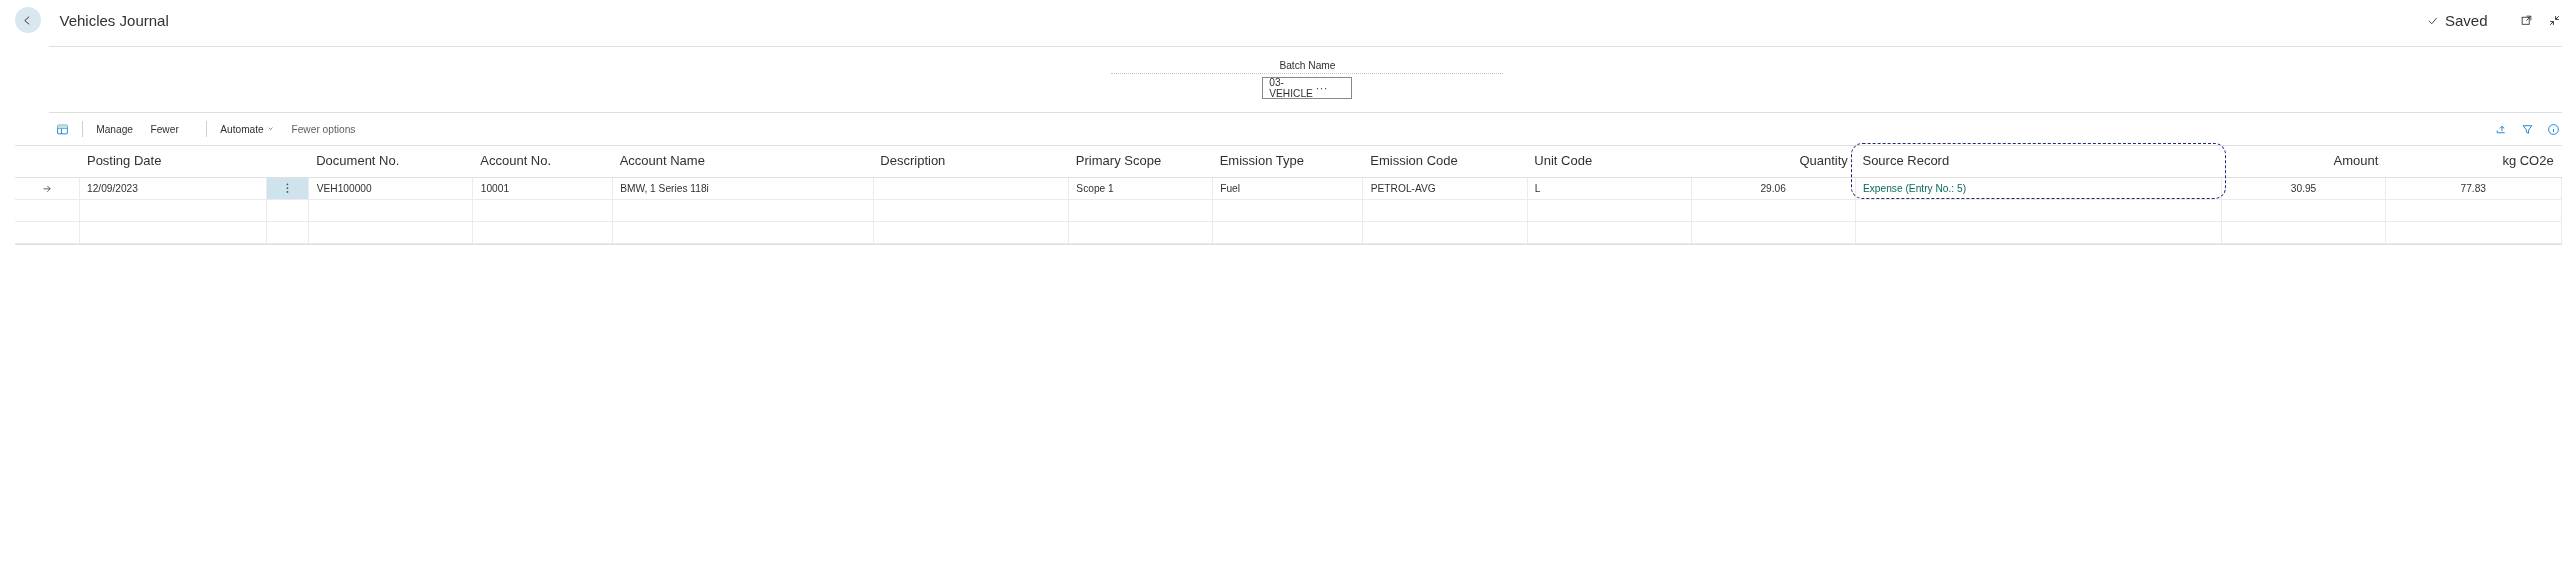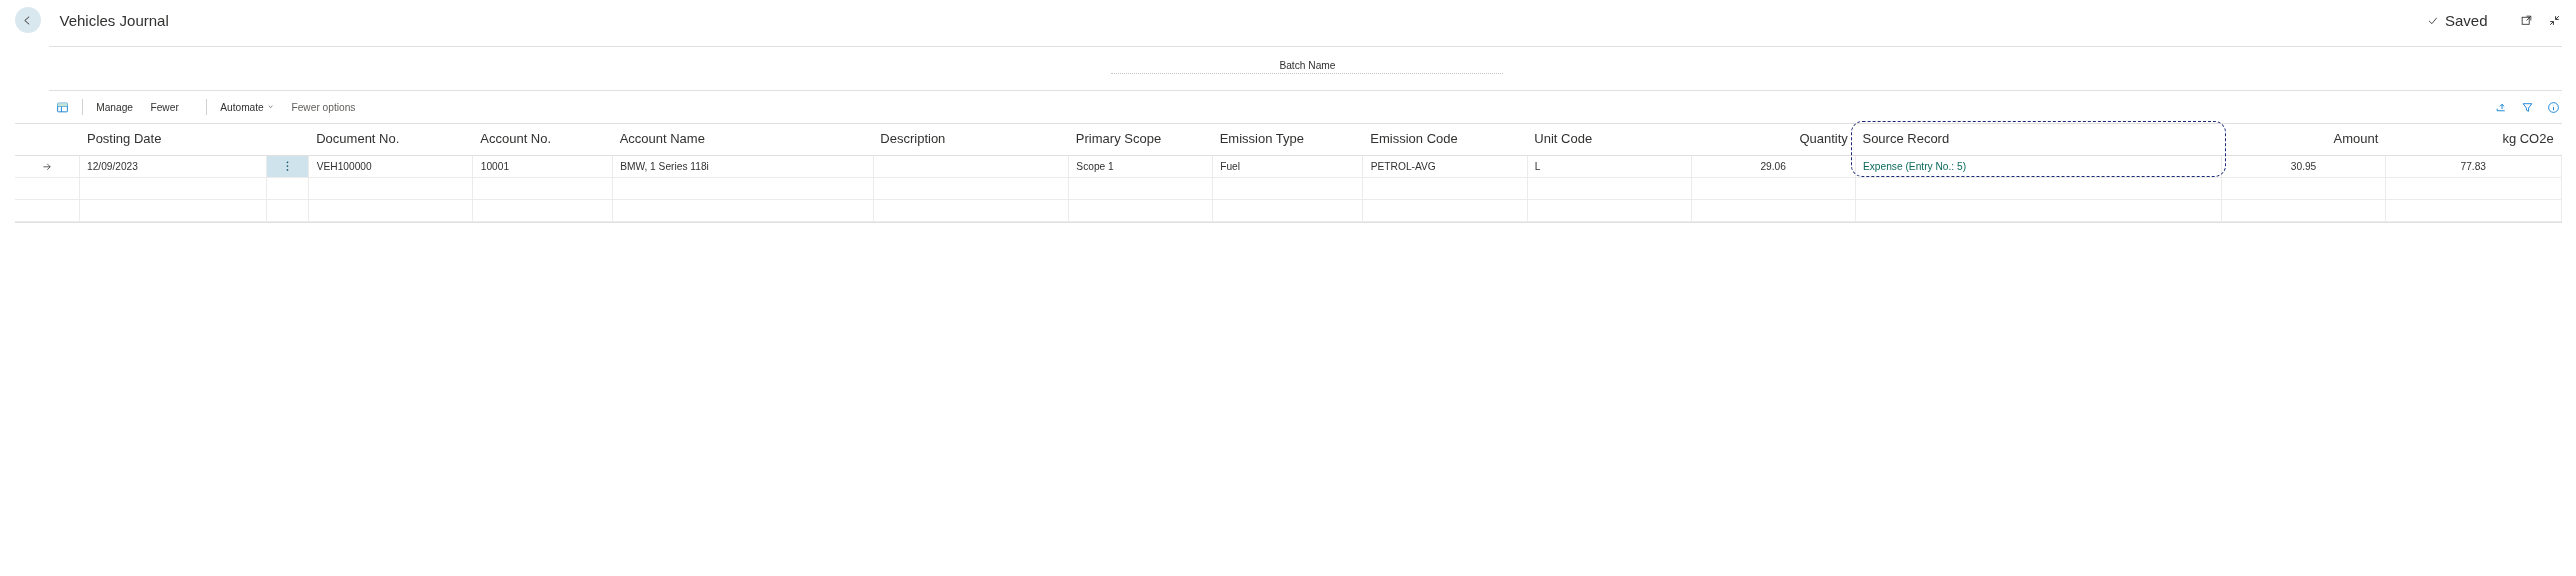--- a/index.html
+++ b/index.html
@@ -153,20 +153,24 @@
       </svg>
   </div>
 </div>
 
 <div class="content-wrap">
   <div class="divider"></div>
 
   <div class="batch-row">
     <div class="batch-label">Batch Name</div>
     <div class="dots-fill"></div>
+    <div class="batch-input">
+      <span>03-VEHICLE</span>
+      <span class="batch-ellipsis">···</span>
+    </div>
   </div>
 
   <div class="toolbar">
     <div class="tb-icon">
       <svg viewBox="0 0 24 24" fill="none">
           <rect x="3" y="4" width="18" height="16" rx="1" stroke="#0078d4" stroke-width="1.6"></rect>
           <path d="M3 10 H21 M10 10 V20" stroke="#0078d4" stroke-width="1.6"></path>
           <rect x="3" y="4" width="18" height="6" fill="#c4e3d7" stroke="none"></rect>
         </svg>
     </div>

